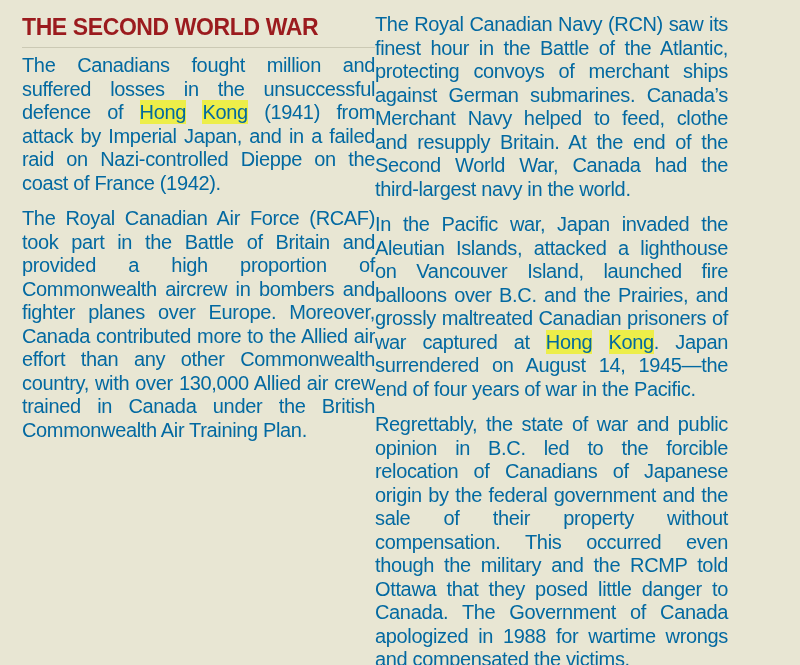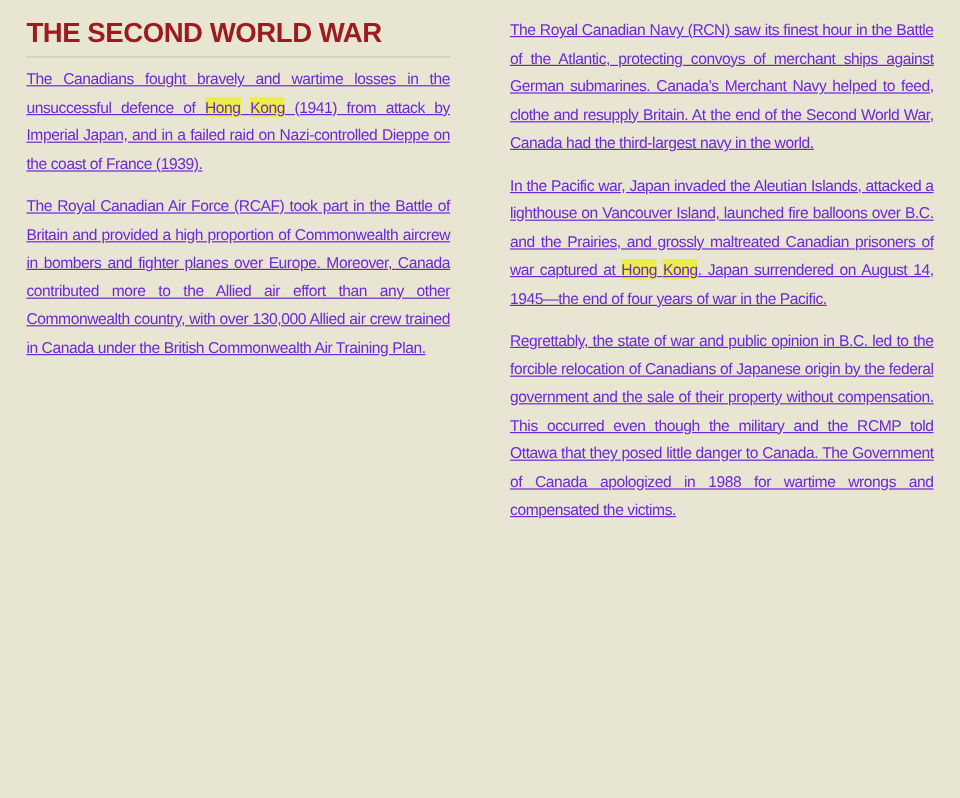--- a/index.html
+++ b/index.html
@@ -12,58 +12,56 @@
     background: #e8e6d3;
     font-family: "Liberation Sans", sans-serif;
     overflow: hidden;
   }
   .page {
     box-sizing: border-box;
     width: 712px;
     height: 665px;
     padding: 13px 22px 0 22px;
     display: flex;
-    gap: 50px;
   }
   .col {
     width: 353px;
     flex: 0 0 353px;
   }
   h1.title {
     margin: 2px 0 6px 0;
     padding: 0 0 7px 0;
     font-size: 23px;
     line-height: 25px;
     font-weight: bold;
     color: #9b1b1e;
     letter-spacing: -0.4px;
     border-bottom: 1px solid #cbc9b4;
   }
   p.body-par {
     margin: 0 0 12px 0;
-    font-size: 13px;
+    font-size: 20px;
     line-height: 23.5px;
     text-align: justify;
-    color: #6d28d9;
+    color: #0369a1;
     letter-spacing: -0.35px;
-    text-decoration: underline;
   }
   .hl {
     background: #edee49;
     padding: 1px 0;
   }
 </style>
 </head>
 <body>
 
 <div class="page">
   <div class="col">
     <h1 class="title">THE SECOND WORLD WAR</h1>
     <div>
-        <p class="body-par"><span>The Canadians fought bravely and wartime losses in the unsuccessful defence of </span><span class="hl">Hong</span><span> </span><span class="hl">Kong</span><span> (1941) from attack by Imperial Japan, and in a failed raid on Nazi-controlled Dieppe on the coast of France (1939).</span></p>
+        <p class="body-par"><span>The Canadians fought million and suffered losses in the unsuccessful defence of </span><span class="hl">Hong</span><span> </span><span class="hl">Kong</span><span> (1941) from attack by Imperial Japan, and in a failed raid on Nazi-controlled Dieppe on the coast of France (1942).</span></p>
         <p class="body-par"><span>The Royal Canadian Air Force (RCAF) took part in the Battle of Britain and provided a high proportion of Commonwealth aircrew in bombers and fighter planes over Europe. Moreover, Canada contributed more to the Allied air effort than any other Commonwealth country, with over 130,000 Allied air crew trained in Canada under the British Commonwealth Air Training Plan.</span></p>
       </div>
   </div>
   <div class="col">
     <div>
         <p class="body-par"><span>The Royal Canadian Navy (RCN) saw its finest hour in the Battle of the Atlantic, protecting convoys of merchant ships against German submarines. Canada’s Merchant Navy helped to feed, clothe and resupply Britain. At the end of the Second World War, Canada had the third-largest navy in the world.</span></p>
         <p class="body-par"><span>In the Pacific war, Japan invaded the Aleutian Islands, attacked a lighthouse on Vancouver Island, launched fire balloons over B.C. and the Prairies, and grossly maltreated Canadian prisoners of war captured at </span><span class="hl">Hong</span><span> </span><span class="hl">Kong</span><span>. Japan surrendered on August 14, 1945—the end of four years of war in the Pacific.</span></p>
         <p class="body-par"><span>Regrettably, the state of war and public opinion in B.C. led to the forcible relocation of Canadians of Japanese origin by the federal government and the sale of their property without compensation. This occurred even though the military and the RCMP told Ottawa that they posed little danger to Canada. The Government of Canada apologized in 1988 for wartime wrongs and compensated the victims.</span></p>
       </div>
   </div>

